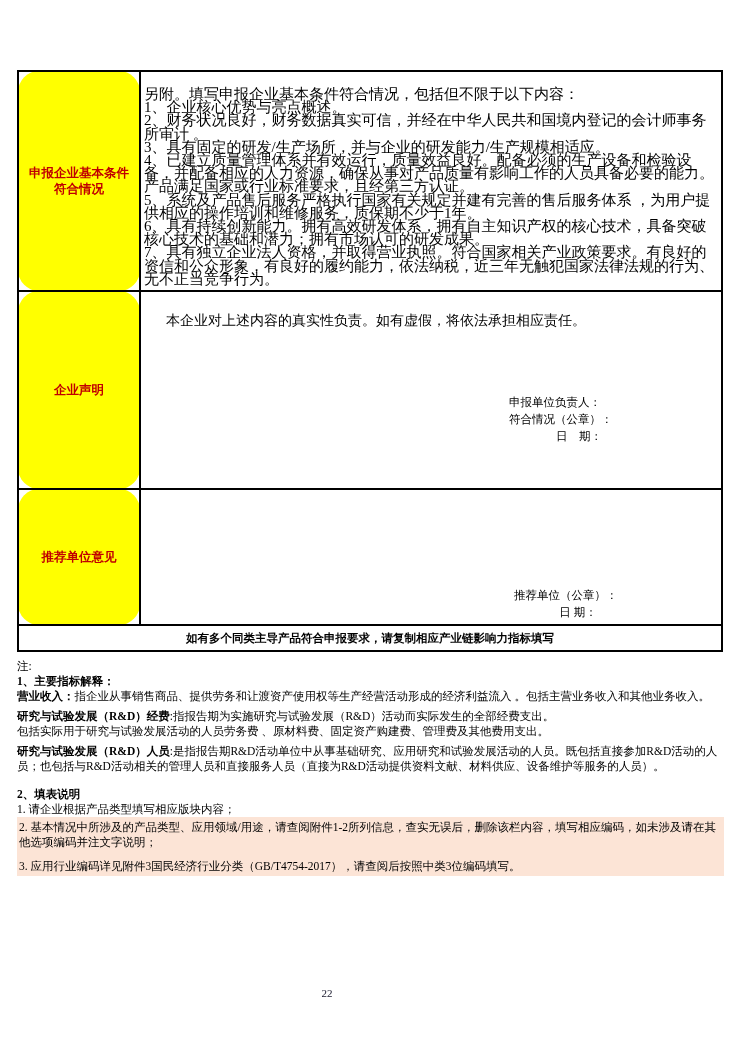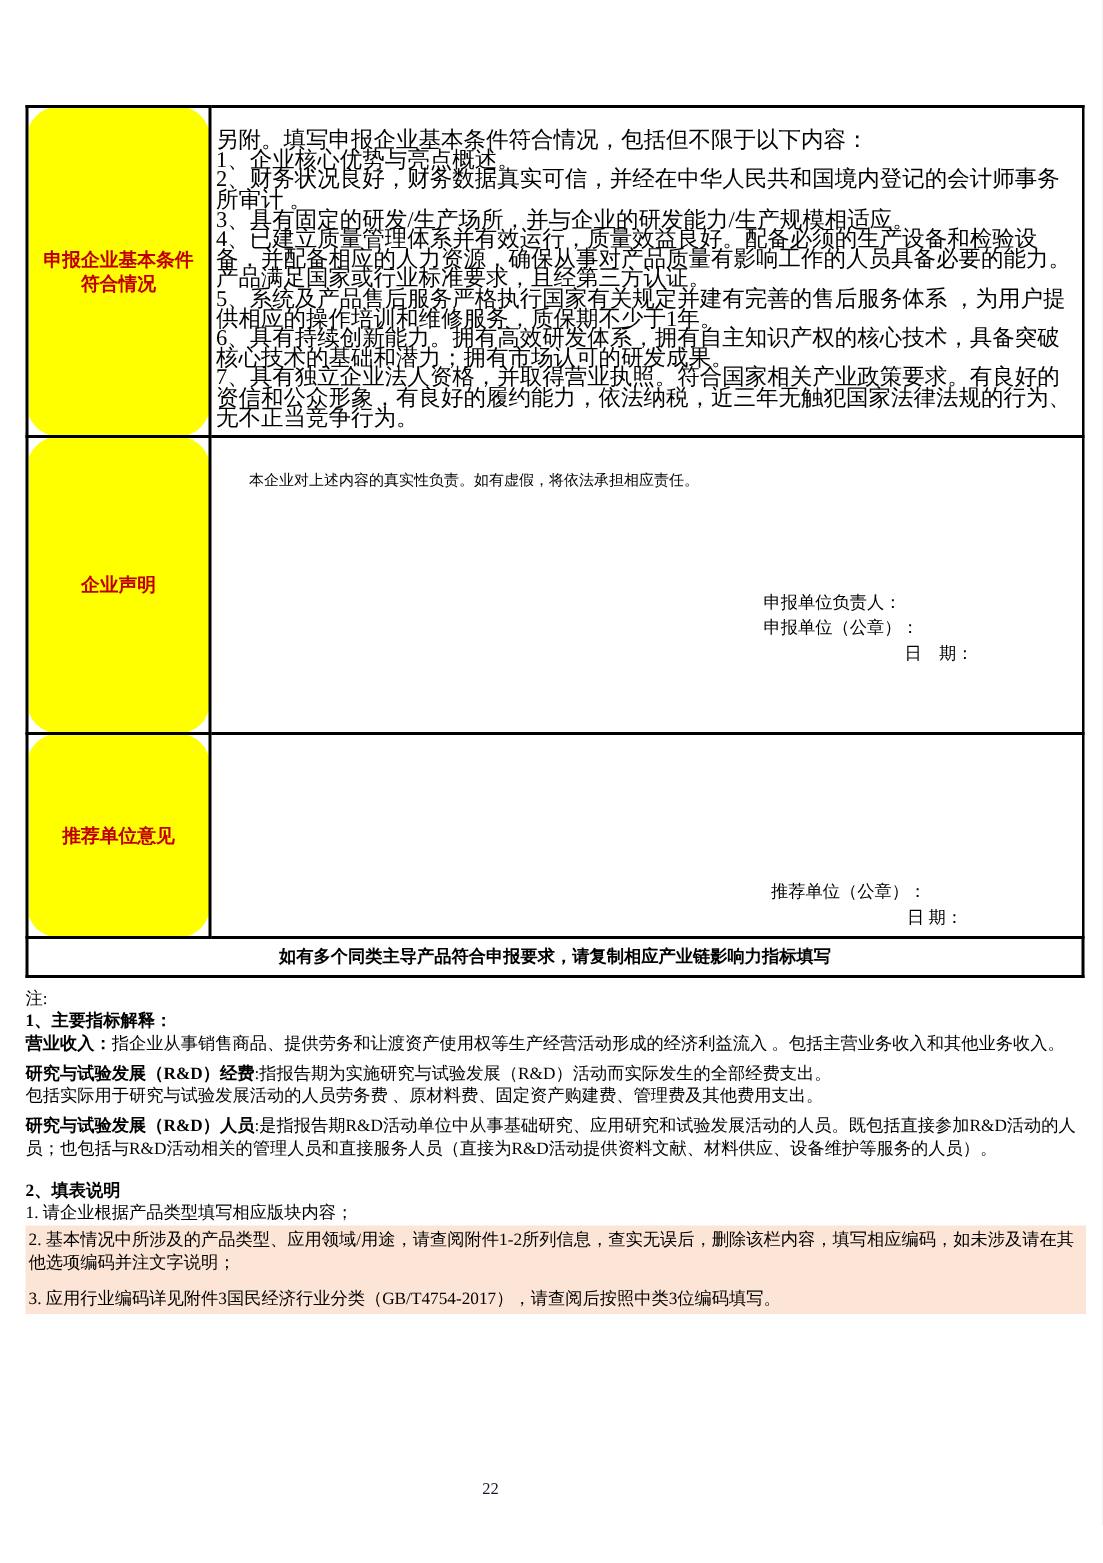--- a/index.html
+++ b/index.html
@@ -24,27 +24,27 @@
     border-radius:21px;
   }
   td.content-cell { background:#fff; position:relative; }
   .r1 td { height:191px; }
   .r2 td { height:198px; }
   .r3 td { height:136px; }
   .r4 td { height:26px; }
   .conditions { padding:16px 6px 4px 3px; font-size:15px; line-height:13.2px; }
   .conditions div { display:block; }
   .declaration {
-    padding:21px 30px 0 25px; font-size:10px; line-height:16px;
+    padding:21px 30px 0 25px; font-size:14px; line-height:16px;
   }
   .sig-block { position:absolute; font-size:11.5px; line-height:17px; }
   .sig-block-declare { left:368px; top:102px; width:140px; }
   .sig-block-recommend { left:373px; top:97px; width:128px; }
   .sig-block .sig-line { text-align:left; }
-  .sig-block .sig-line.date { text-align:right; }
+  .sig-block .sig-line.date { text-align:center; }
   .merge-footer {
     text-align:center; font-weight:bold; font-size:11.5px;
     vertical-align:middle !important; line-height:14px;
   }
   .notes {
     position:absolute; left:17px; top:659px; width:707px;
     font-size:11.5px; line-height:15px;
   }
   .notes .nt-head { font-weight:bold; }
   .notes p { margin:0 0 5px 0; }
@@ -88,21 +88,21 @@
         </div>
       </td>
     </tr>
 
     <tr class="r2">
       <td class="label-cell">企业声明</td>
       <td class="content-cell">
         <div class="declaration">本企业对上述内容的真实性负责。如有虚假，将依法承担相应责任。</div>
         <div class="sig-block sig-block-declare">
           <div class="sig-line">申报单位负责人：</div>
-          <div class="sig-line">申报单位（公章）：</div>
+          <div class="sig-line">符合情况（公章）：</div>
           <div class="sig-line date">日　期：</div>
         </div>
       </td>
     </tr>
 
     <tr class="r3">
       <td class="label-cell">推荐单位意见</td>
       <td class="content-cell">
         <div class="sig-block sig-block-recommend">
           <div class="sig-line">推荐单位（公章）：</div>

